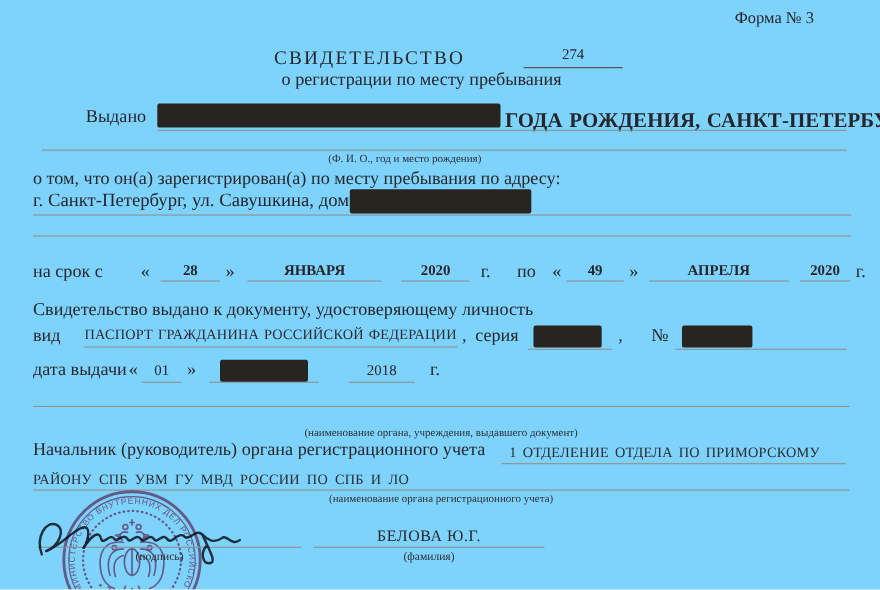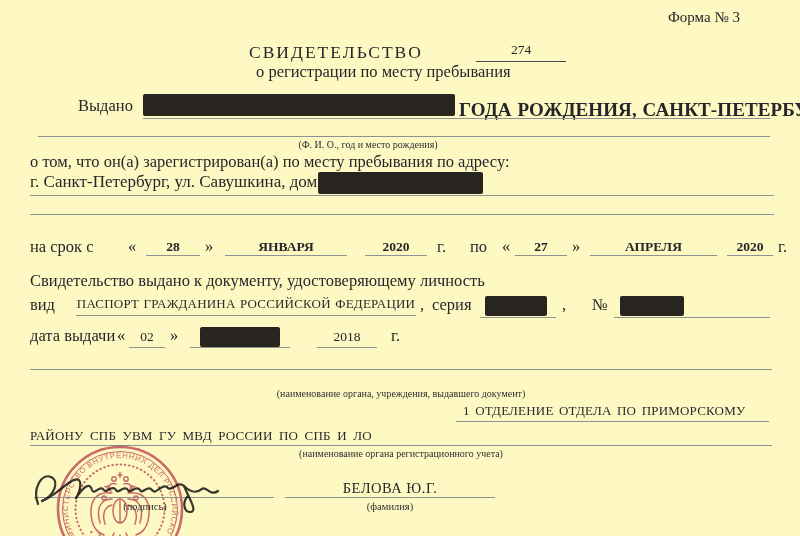--- a/index.html
+++ b/index.html
@@ -1,18 +1,18 @@
 <!DOCTYPE html>
 <html><head>
 <meta charset="utf-8">
 <style>
   html,body{margin:0;padding:0;background:#e8e8e6;}
   .page{
     position:relative; width:800px; height:536px; margin:0 auto;
-    background:#fef9c3; overflow:hidden;
+    background:#7dd3fc; overflow:hidden;
     font-family:"Liberation Serif", serif; color:#26262a;
   }
   .abs{position:absolute;}
   .t{font-size:16.5px; line-height:19px; white-space:nowrap;}
   .t-lg{font-size:17px;}
   .caps{font-size:13px; line-height:15px; letter-spacing:0.2px; word-spacing:4px; white-space:nowrap; color:#2a2a2f;}
   .bold-caps{font-size:19px; font-weight:bold; letter-spacing:0.1px; word-spacing:1px; white-space:nowrap;}
   .cap{font-size:10px; color:#2e2e33; text-align:center; white-space:nowrap;}
   .uline{position:absolute; height:0; border-top:1px solid #8d9292;}
   .field{position:absolute; border-bottom:1px solid #8d9292; text-align:center;}
@@ -60,21 +60,21 @@
   <div class="field" style="left:225px; top:237px; width:122px; height:18px;">
     <span class="fval">ЯНВАРЯ</span>
   </div>
   <div class="field" style="left:365px; top:237px; width:62px; height:18px;">
     <span class="fval">2020</span>
   </div>
   <div class="abs t" style="left:437px; top:237px;">г.</div>
   <div class="abs t" style="left:470px; top:237px;">по</div>
   <div class="abs t" style="left:502px; top:237px;">«</div>
   <div class="field" style="left:515px; top:237px; width:52px; height:18px;">
-    <span class="fval">27</span>
+    <span class="fval">49</span>
   </div>
   <div class="abs t" style="left:572px; top:237px;">»</div>
   <div class="field" style="left:590px; top:237px; width:127px; height:18px;">
     <span class="fval">АПРЕЛЯ</span>
   </div>
   <div class="field" style="left:727px; top:237px; width:46px; height:18px;">
     <span class="fval">2020</span>
   </div>
   <div class="abs t" style="left:778px; top:237px;">г.</div>
 
@@ -91,34 +91,35 @@
   </div>
   <div class="abs t" style="left:562px; top:295px;">,</div>
   <div class="abs t" style="left:592px; top:295px;">№</div>
   <div class="field" style="left:614px; top:296px; width:156px; height:21px;">
     <div class="redact" style="left:6px; bottom:1px; width:64px; height:20px;"></div>
   </div>
 
   <div class="abs t" style="left:30px; top:326px;">дата выдачи</div>
   <div class="abs t" style="left:117px; top:326px;">«</div>
   <div class="field" style="left:129px; top:327px; width:36px; height:20px;">
-    <span class="fval" style="font-weight:normal; font-size:13.5px; line-height:20px;">02</span>
+    <span class="fval" style="font-weight:normal; font-size:13.5px; line-height:20px;">01</span>
   </div>
   <div class="abs t" style="left:170px; top:326px;">»</div>
   <div class="field" style="left:190px; top:327px; width:100px; height:20px;">
     <div class="redact" style="left:10px; bottom:0px; width:80px; height:20px;"></div>
   </div>
   <div class="field" style="left:317px; top:327px; width:60px; height:20px;">
     <span class="fval" style="font-weight:normal; font-size:13.5px; line-height:20px;">2018</span>
   </div>
   <div class="abs t" style="left:391px; top:326px;">г.</div>
 
   <div class="uline" style="left:30px; top:369px; width:742px;"></div>
   <div class="abs cap" style="left:30px; top:388px; width:742px;">(наименование органа, учреждения, выдавшего документ)</div>
 
+  <div class="abs t" style="left:30px; top:399px;">Начальник (руководитель) органа регистрационного учета</div>
   <div class="field" style="left:456px; top:400px; width:313px; height:21px; text-align:left;">
     <span class="caps" style="line-height:21px; word-spacing:2px; margin-left:7px;">1 ОТДЕЛЕНИЕ ОТДЕЛА ПО ПРИМОРСКОМУ</span>
   </div>
   <div class="abs caps" style="left:30px; top:428px; word-spacing:3px;">РАЙОНУ СПБ УВМ ГУ МВД РОССИИ ПО СПБ И ЛО</div>
   <div class="uline" style="left:30px; top:445px; width:742px;"></div>
   <div class="abs cap" style="left:30px; top:448px; width:742px;">(наименование органа регистрационного учета)</div>
 
   <svg class="abs stamp-svg" style="left:52px; top:441px; z-index:1;" width="136" height="136" viewBox="0 0 136 136">
     <g opacity="0.88">
       <circle class="stampink" cx="68" cy="68" r="62" stroke-width="2.6"></circle>

